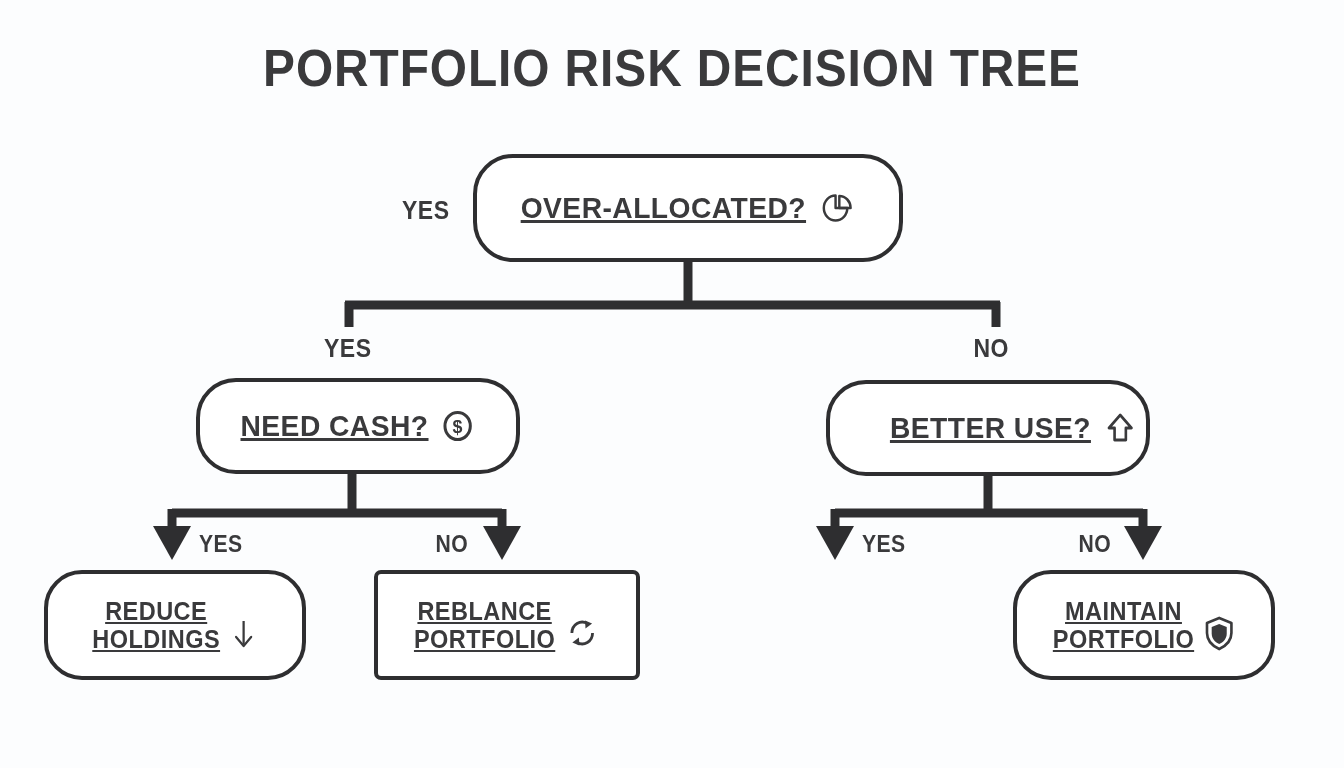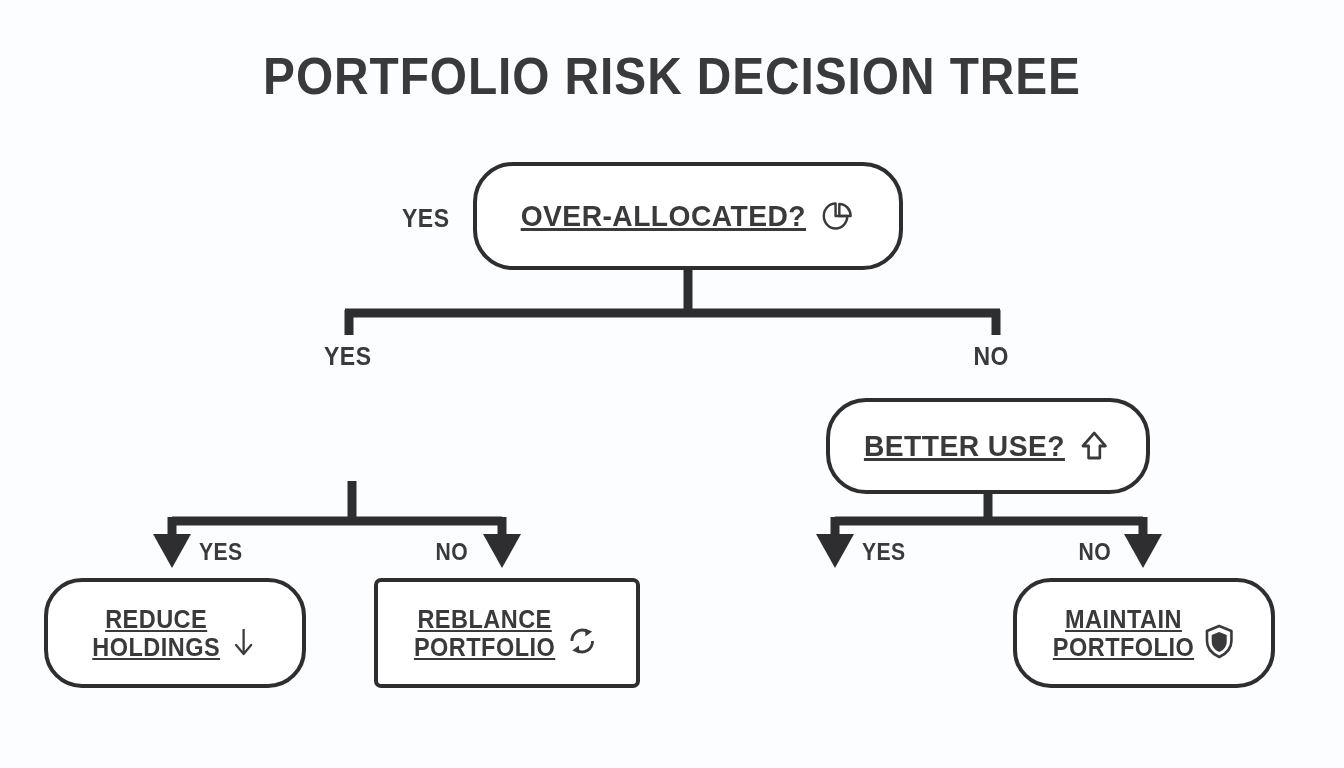--- a/index.html
+++ b/index.html
@@ -11,21 +11,20 @@
     width: 1344px;
     height: 768px;
     background: #fcfdfe;
     font-family: "Liberation Sans", sans-serif;
     overflow: hidden;
   }
   #canvas {
     position: relative;
     width: 1344px;
     height: 676px;
-    margin-top: 8px;
   }
 
   
   .title {
     position: absolute;
     left: 0;
     top: 38px;
     width: 1344px;
     text-align: center;
     font-size: 52px;
@@ -173,22 +172,33 @@
           <path d="M20.5 22.5 L20.5 10.5 A12 12 0 0 1 32.5 22.5 Z" fill="none" stroke="#3a3a3c" stroke-width="2.6" stroke-linejoin="round" transform="translate(2.5,-2.5)"></path>
           <path d="M19 7.5 A12.5 12.5 0 1 0 31.5 20 L19 20 Z" fill="none" stroke="#3a3a3c" stroke-width="2.6" stroke-linejoin="round"></path>
         </svg>
       </span>
     </div>
   </div>
 
   <div class="edge-label" style="left:322px; top:334px;">YES</div>
   <div class="edge-label" style="left:972px; top:334px;">NO</div>
 
-
-  <div class="node decision" style="left:826px; top:390px; width:324px; height:96px;">
+  <div class="node decision" style="left:196px; top:378px; width:324px; height:96px;">
+    <div class="node-inner">
+      <span class="node-label">NEED CASH?</span>
+      <span class="icon">
+        <svg width="38" height="38" viewBox="0 0 38 38">
+          <circle cx="19" cy="19" r="13.5" fill="none" stroke="#3a3a3c" stroke-width="3.2"></circle>
+          <text x="19" y="26.5" text-anchor="middle" font-family="Liberation Sans, sans-serif" font-size="19" font-weight="700" fill="#3a3a3c">$</text>
+        </svg>
+      </span>
+    </div>
+  </div>
+
+  <div class="node decision" style="left:826px; top:380px; width:324px; height:96px;justify-content:flex-end;">
     <div class="node-inner">
       <span class="node-label">BETTER USE?</span>
       <span class="icon">
         <svg width="38" height="38" viewBox="0 0 38 38">
           <path d="M19 6 L31 19 L25 19 L25 31 L13 31 L13 19 L7 19 Z" fill="none" stroke="#3a3a3c" stroke-width="2.8" stroke-linejoin="round"></path>
         </svg>
       </span>
     </div>
   </div>
 

